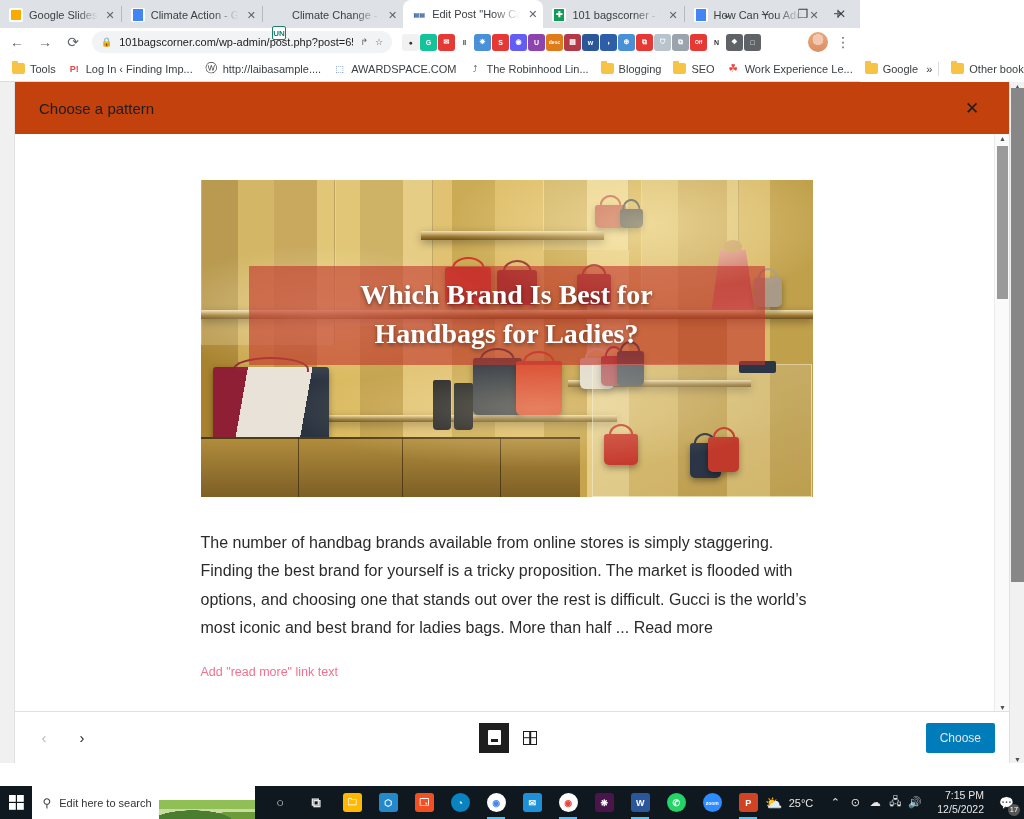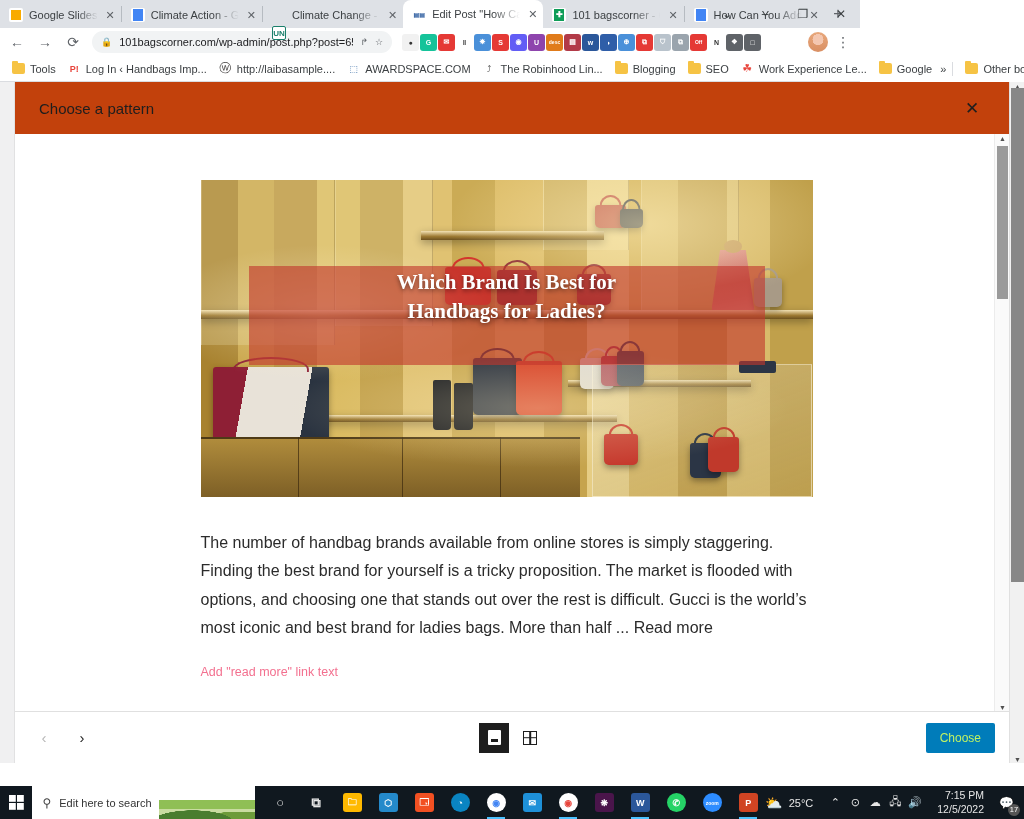--- a/index.html
+++ b/index.html
@@ -193,24 +193,24 @@
   }
   .fi-case {
     position:absolute; background: linear-gradient(160deg, rgba(230,225,205,.30), rgba(170,150,100,.16));
     border:1px solid rgba(255,250,230,.5);
   }
   .fi-overlay {
     position: absolute; left: 48px; top: 86px; width: 516px; height: 99px;
     background: rgba(193, 55, 45, 0.62);
   }
   .fi-caption {
-    position: absolute; left: 0; right: 0; top: 88px;
+    position: absolute; left: 0; right: 0; top: 96px;
     text-align: center; color: #fff;
     font-family: "Liberation Serif", serif; font-weight: bold;
-    font-size: 21px; line-height: 1.38;
+    font-size: 28px; line-height: 1.38;
     text-shadow: 0 2px 4px rgba(0,0,0,.45);
     padding: 0 60px;
   }
 
   .post-body {
     font-size: 16px; line-height: 1.78; color: #2b2b2b;
     margin-top: 32px;
   }
   .read-more-link {
     font-size: 12.5px; color: #f3708f; margin-top: 22px; display: block;
@@ -258,21 +258,21 @@
   }
   .vt-glyph-grid::before {
     content:""; position:absolute; left:50%; top:0; bottom:0; width:1.6px;
     background:#1e1e1e; transform:translateX(-50%);
   }
   .vt-glyph-grid::after {
     content:""; position:absolute; top:50%; left:0; right:0; height:1.6px;
     background:#1e1e1e; transform:translateY(-50%);
   }
   .choose-btn {
-    margin-left: auto; background: #007cba; color: #bef264; font-size: 12px;
+    margin-left: auto; background: #007cba; color: #e5e5e5; font-size: 12px;
     padding: 0 14px; height: 30px; border: none; border-radius: 2px;
     display: flex; align-items: center; font-family: inherit;
   }
 
   
   .taskbar {
     position: absolute; left: 0; bottom: 0; width: 1024px; height: 33px;
     background: #10181f; display: flex; align-items: center;
     font-size: 11px; color: #e6e6e6;
   }
@@ -424,21 +424,21 @@
   <div class="bookmarks">
     <div id="bm-container" style="display:flex;align-items:center;">
         <span class="bm">
           <span class="bm-ico">
             <span class="folder"></span>
           </span>
           <span>Tools</span>
         </span>
         <span class="bm">
           <span class="bm-ico" style="color: rgb(232, 69, 60); font-weight: bold;">P!</span>
-          <span>Log In ‹ Handbags Imp...</span>
+          <span>Log In ‹ Finding Imp...</span>
         </span>
         <span class="bm">
           <span class="bm-ico" style="color: rgb(70, 67, 66); font-size: 12px;">ⓦ</span>
           <span>http://laibasample....</span>
         </span>
         <span class="bm">
           <span class="bm-ico" style="color: rgb(59, 111, 168);">⬚</span>
           <span>AWARDSPACE.COM</span>
         </span>
         <span class="bm">

